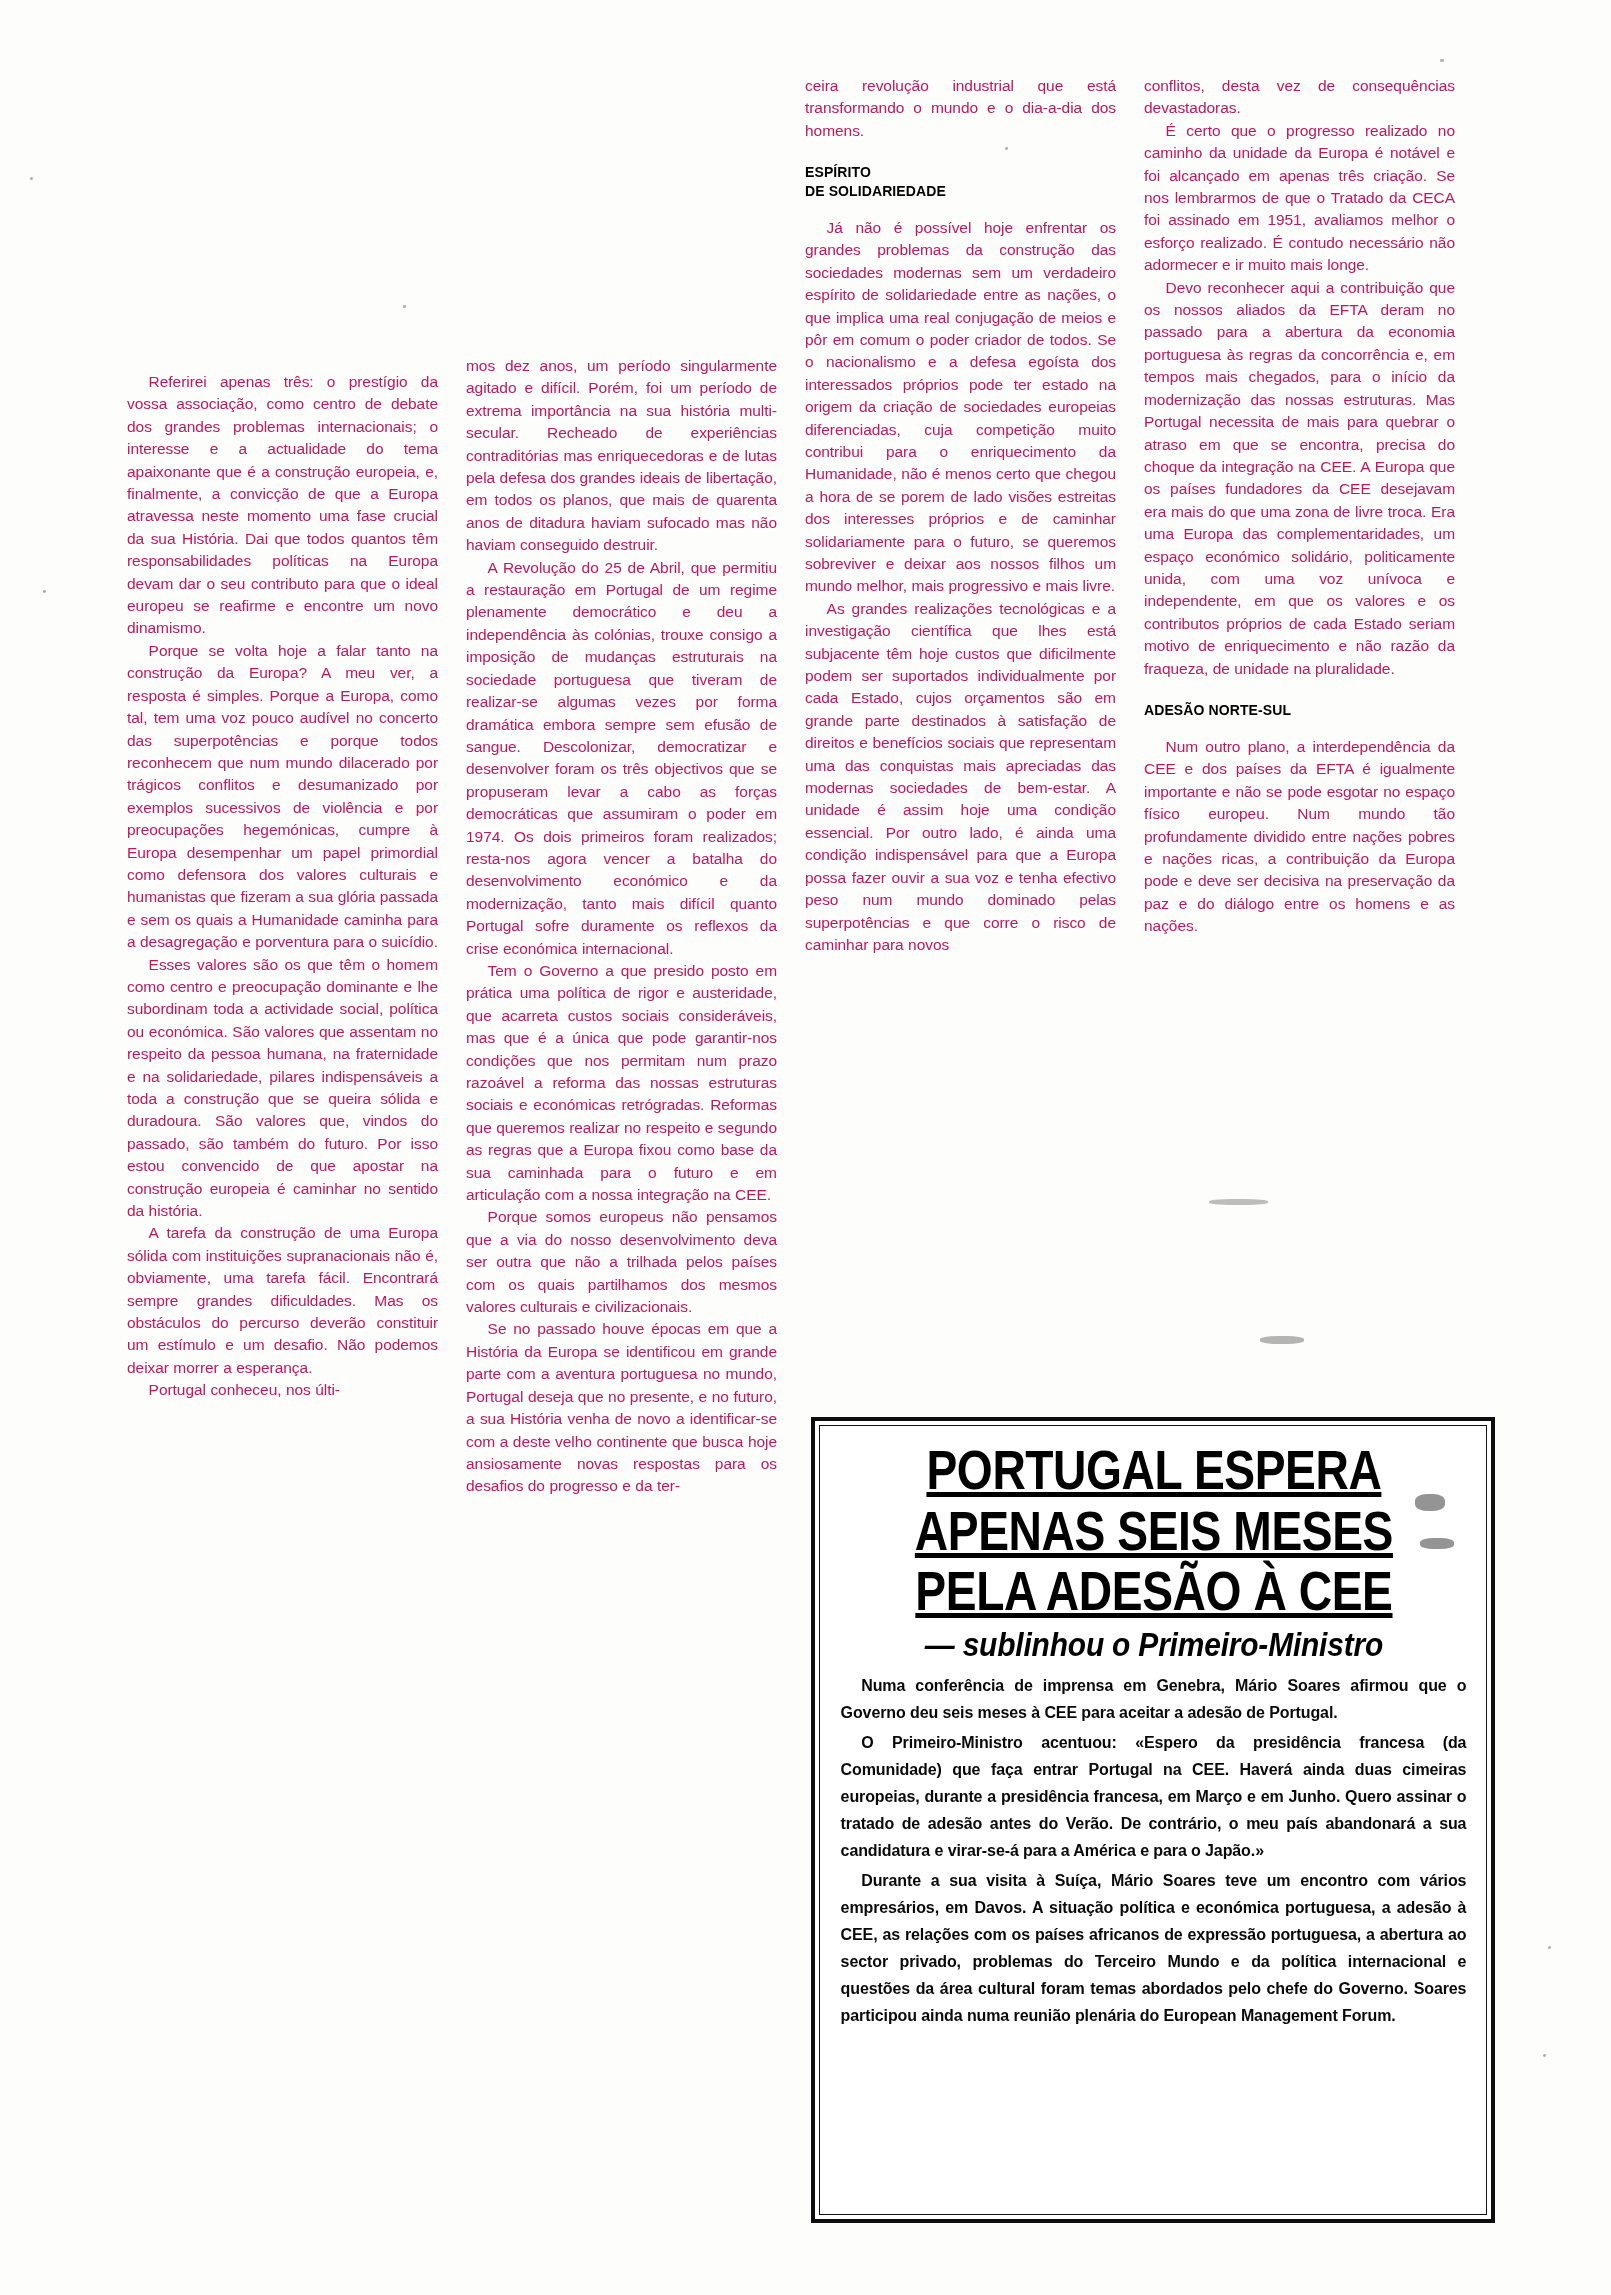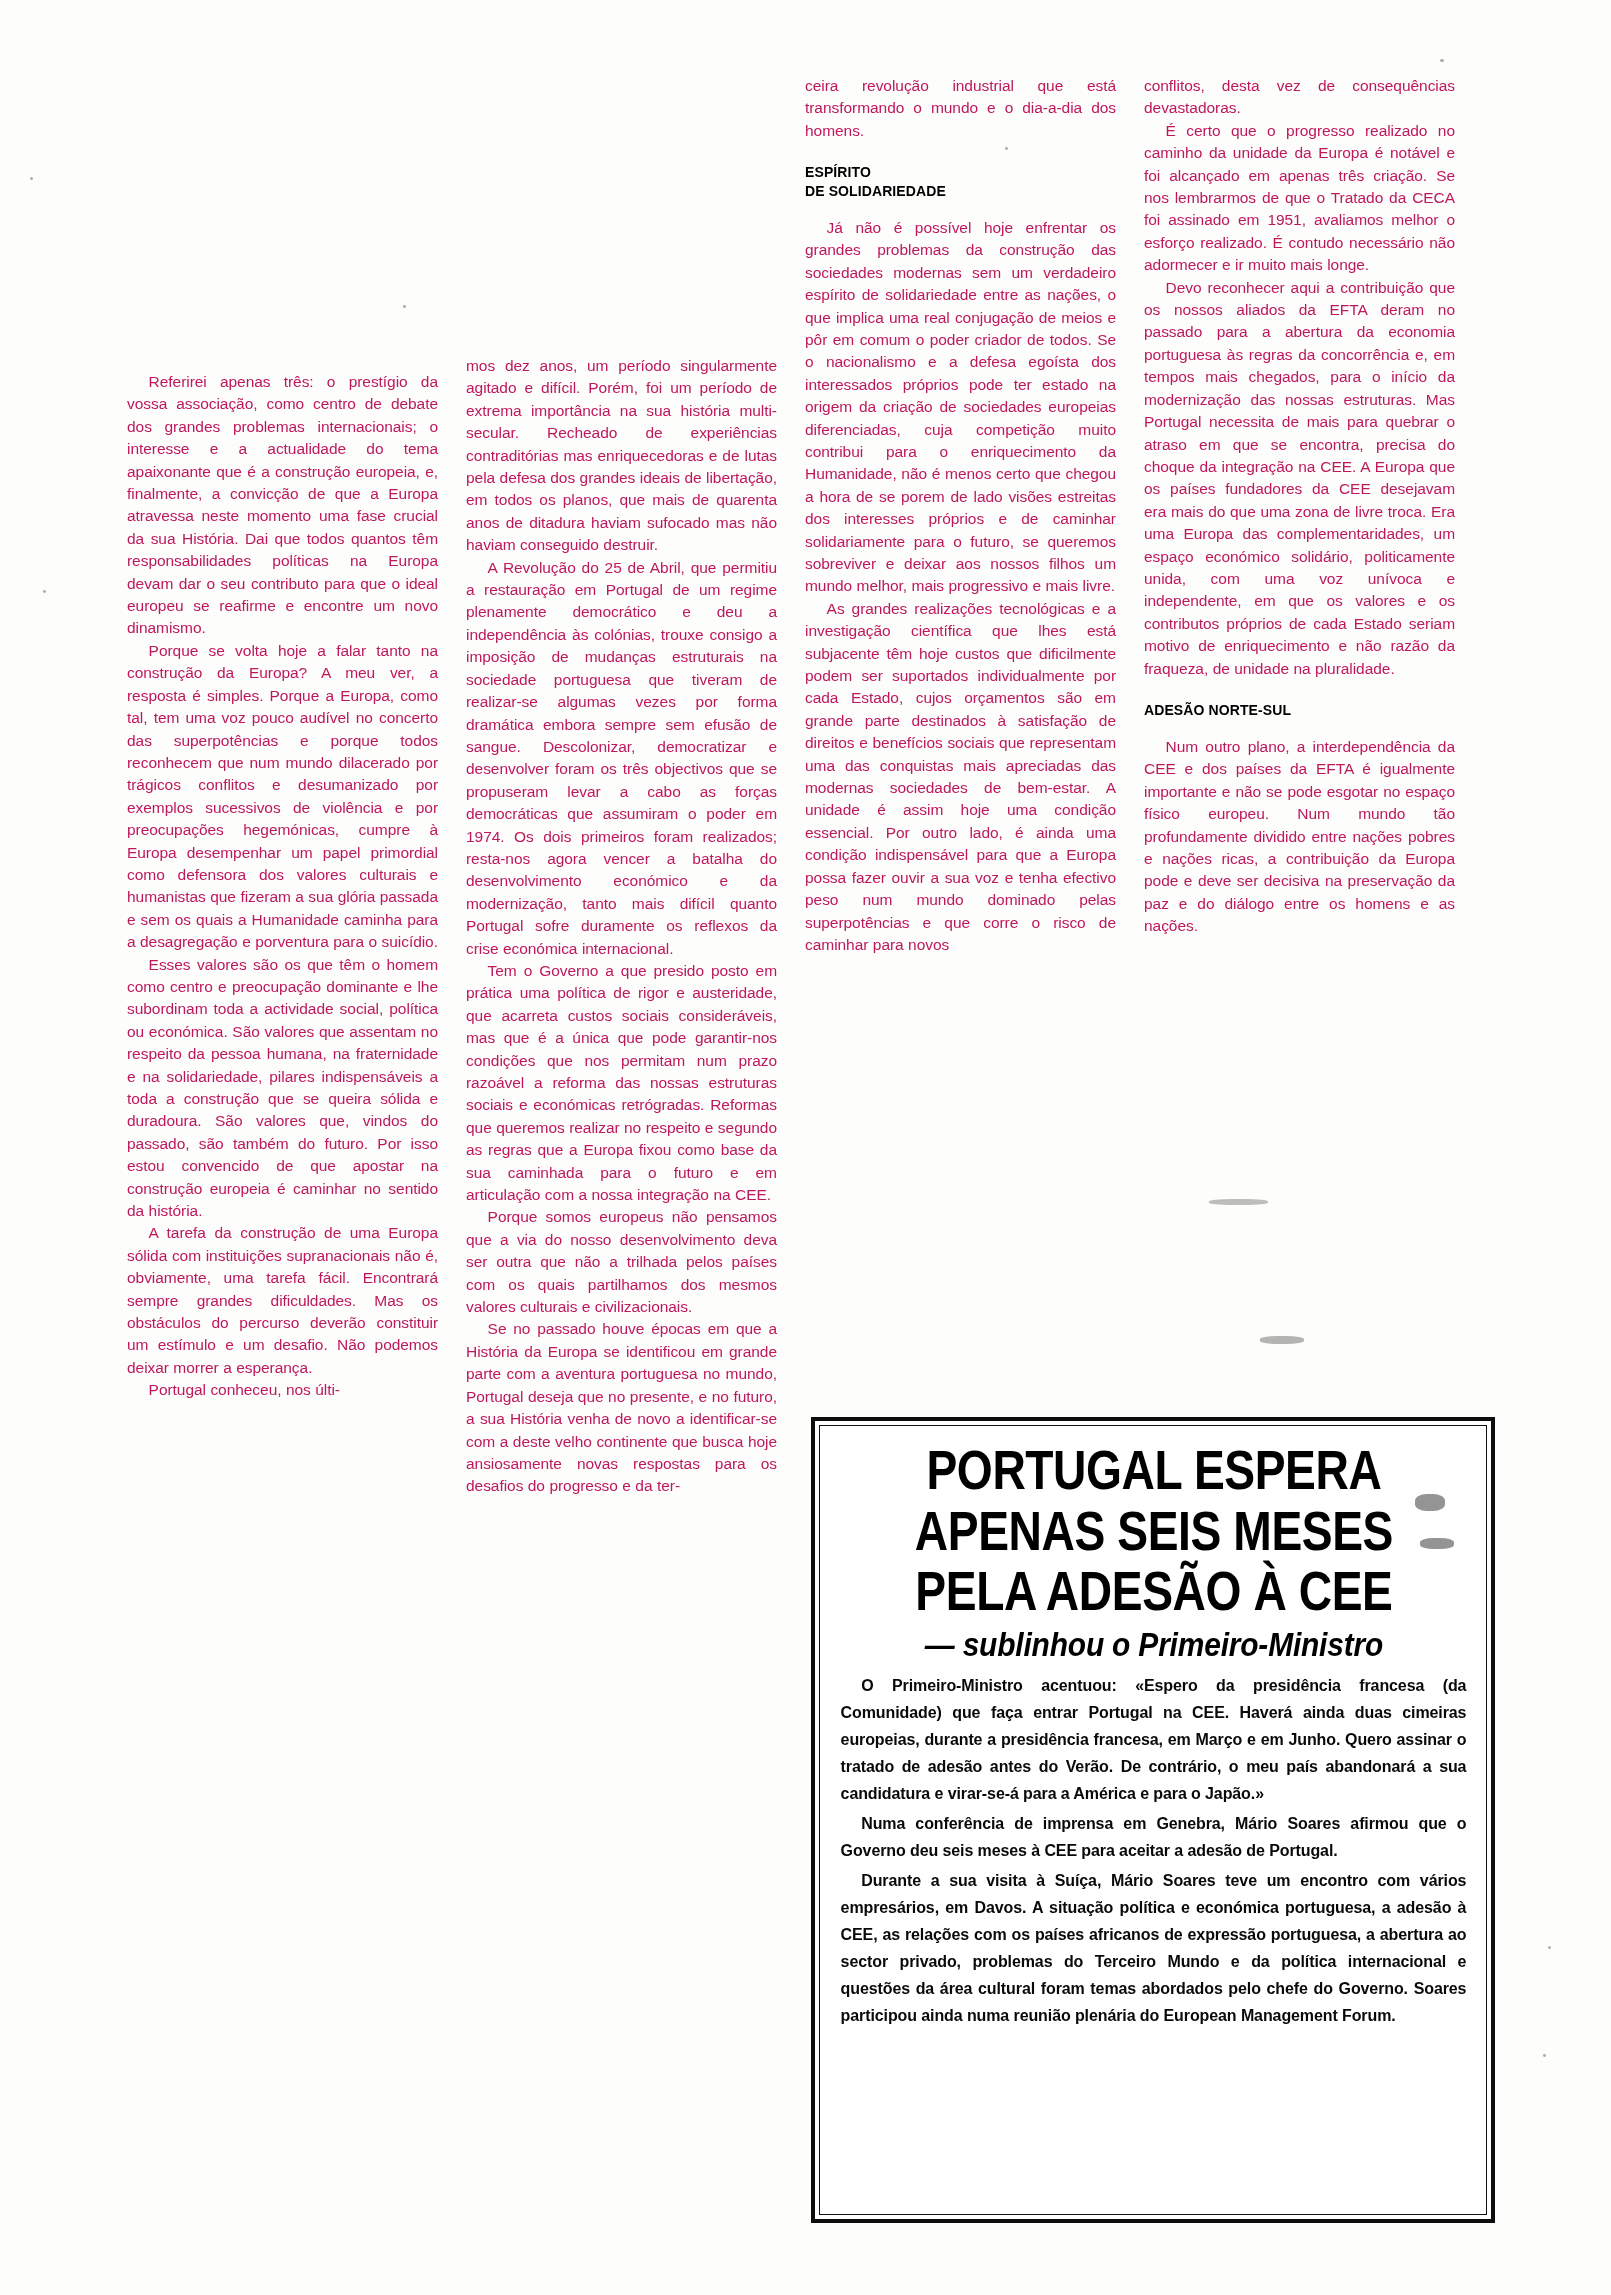--- a/index.html
+++ b/index.html
@@ -89,20 +89,21 @@
   .bx-content {
     position: relative;
     padding: 12.8px 18.7px 8.8px 19.7px;
   }
   .headline {
     text-align: center;
     font-family: "Liberation Sans", sans-serif;
     font-weight: bold;
     color: #000;
     letter-spacing: -0.5px;
+    text-decoration: underline;
   }
   .headline .hl {
     display: block;
     font-size: 55px;
     line-height: 58px;
     transform: scaleX(0.84);
     transform-origin: center;
     font-weight: bold;
     font-stretch: condensed;
     margin-bottom: 2.9px;
@@ -190,22 +191,22 @@
 
   <div id="boxed">
     <div class="inner-rule"></div>
     <div class="bx-content">
       <div class="headline">
         <span class="hl">PORTUGAL ESPERA</span>
         <span class="hl">APENAS SEIS MESES</span>
         <span class="hl">PELA ADESÃO À CEE</span>
       </div>
       <span class="kicker">— sublinhou o Primeiro-Ministro</span>
+      <p>Numa conferência de imprensa em Genebra, Mário Soares afirmou que o Governo deu seis meses à CEE para aceitar a adesão de Portugal.</p>
       <p>O Primeiro-Ministro acentuou: «Espero da presidência francesa (da Comunidade) que faça entrar Portugal na CEE. Haverá ainda duas cimeiras europeias, durante a presidência francesa, em Março e em Junho. Quero assinar o tratado de adesão antes do Verão. De contrário, o meu país abandonará a sua candidatura e virar-se-á para a América e para o Japão.»</p>
-      <p>Numa conferência de imprensa em Genebra, Mário Soares afirmou que o Governo deu seis meses à CEE para aceitar a adesão de Portugal.</p>
       <p>Durante a sua visita à Suíça, Mário Soares teve um encontro com vários empresários, em Davos. A situação política e económica portuguesa, a adesão à CEE, as relações com os países africanos de expressão portuguesa, a abertura ao sector privado, problemas do Terceiro Mundo e da política internacional e questões da área cultural foram temas abordados pelo chefe do Governo. Soares participou ainda numa reunião plenária do European Management Forum.</p>
     </div>
   </div>
 
   <div class="speck" style="left:29.5px;  top:177px;  width:3.4px;  height:3.4px;"></div>
   <div class="speck" style="left:43px;  top:590px; width:2.9px;  height:2.9px;"></div>
   <div class="speck" style="left:403px; top:305px;  width:2.5px;  height:2.5px;"></div>
   <div class="speck" style="left:1005px;top:147px;  width:2.9px;  height:2.9px;"></div>
   <div class="speck" style="left:1076px;top:295px;  width:2.9px;  height:2.9px;"></div>
   <div class="speck" style="left:1440px;top:59px;  width:3.9px;  height:2.5px;"></div>

